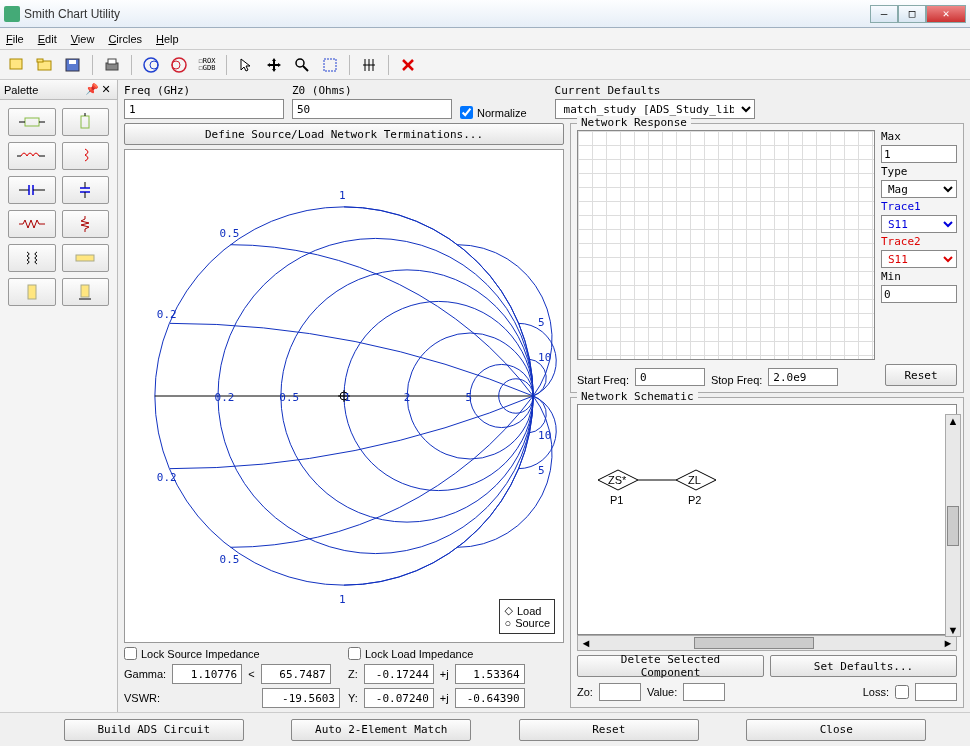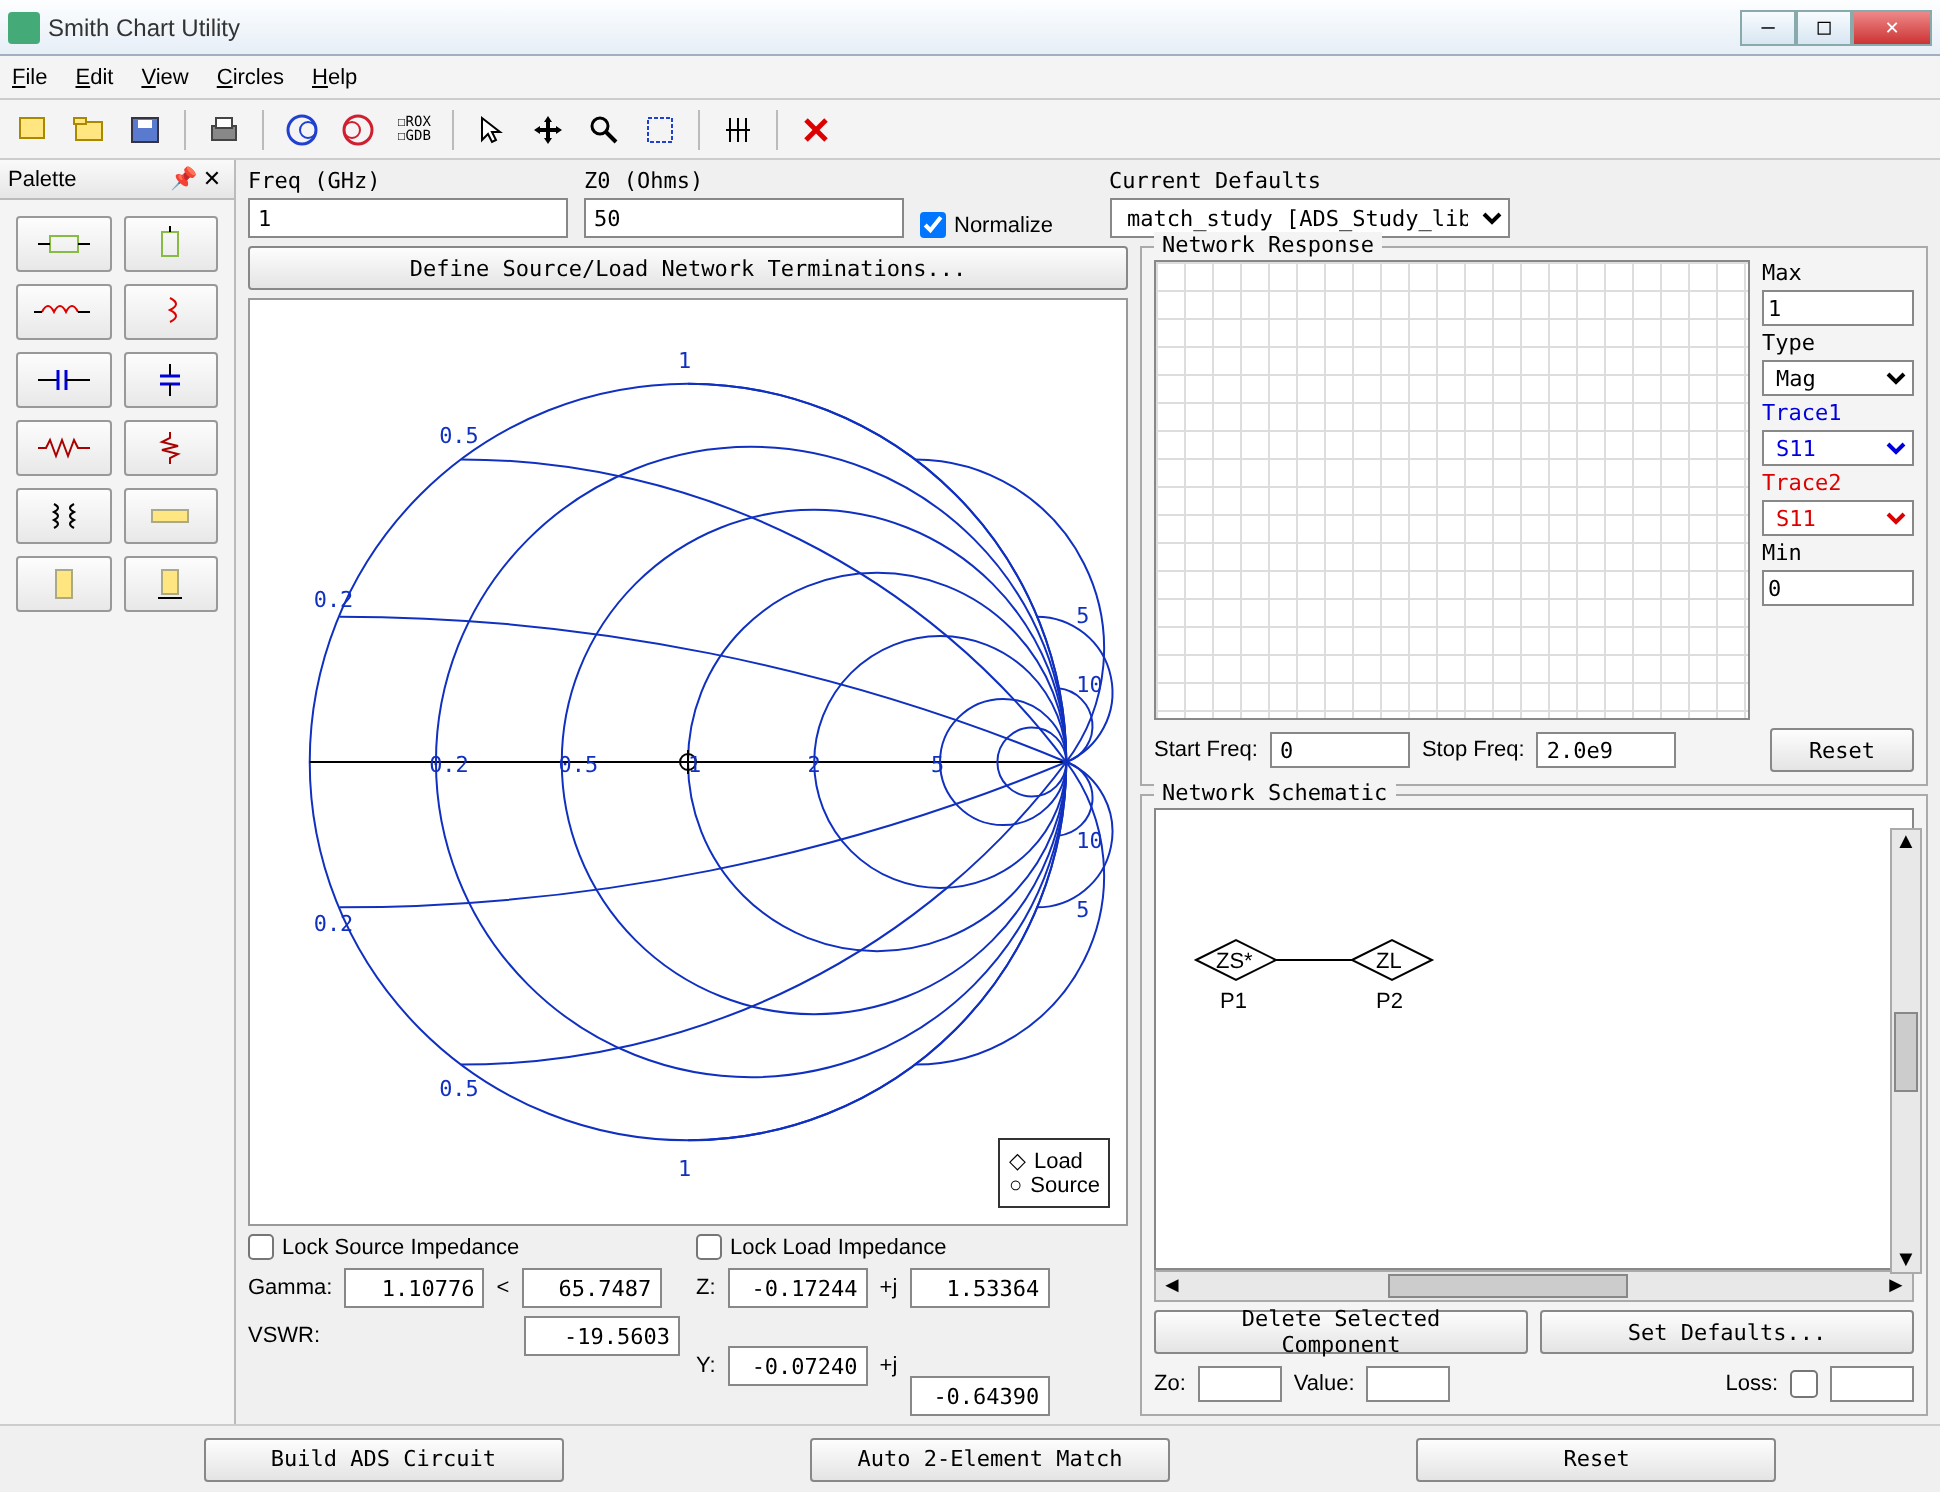--- a/index.html
+++ b/index.html
@@ -52,21 +52,21 @@
 .group > .legend { position: absolute; top: -8px; left: 6px; background: #f4f4f4; padding: 0 4px; font-family: monospace; }
 
 .netresp { display: flex; gap: 6px; height: 230px; }
 .netresp .plot { flex:1; background:#fff; border:1px solid #888; background-image: repeating-linear-gradient(#ddd 0 1px, transparent 1px 14px), repeating-linear-gradient(90deg,#ddd 0 1px, transparent 1px 14px); }
 .netresp .ctrls { width: 76px; display:flex; flex-direction:column; gap:2px; }
 .netresp .ctrls label { font-family: monospace; }
 .netresp .ctrls input, .netresp .ctrls select { width:100%; height:18px; border:1px solid #888; background:#fff; font-family:monospace; padding: 0 2px; }
 .trace1 { color: #00d; }
 .trace2 { color: #d00; }
 
-.freqrow { display:flex; gap:6px; align-items:center; margin-top:4px; font-family: monospace; }
+.freqrow { display:flex; gap:6px; align-items:flex-end; margin-top:4px; font-family: monospace; }
 .freqrow input { width: 70px; height:18px; border:1px solid #888; background:#fff; padding:0 4px; font-family:monospace; }
 
 .schematic { flex:1; display:flex; flex-direction:column; }
 .schematic .canvas { flex:1; background:#fff; border:1px solid #888; position:relative; overflow:auto; }
 .schematic .scroll { height:16px; background:#e8e8e8; border:1px solid #aaa; display:flex; align-items:center; }
 .schematic .scroll .thumb { width:120px; height:12px; background:#ccc; border:1px solid #888; margin-left:100px; }
 
 .sch-btns { display:flex; gap:6px; margin-top:4px; }
 .sch-vals { display:flex; align-items:center; gap:6px; margin-top:6px; font-family:monospace; }
 .sch-vals input { width:42px; height:18px; border:1px solid #888; background:#fff; }
@@ -383,21 +383,21 @@
             <div class="valrow">
               <span>Z:</span>
               <input style="width: 70px;" value="-0.17244">
               <span>+j</span>
               <input style="width: 70px;" value="1.53364">
             </div>
             <div class="valrow">
               <span>Y:</span>
               <input style="width: 70px;" value="-0.07240">
               <span>+j</span>
-              <input style="width: 70px; margin-top: 30px;" value="-0.64390">
+              <input style="width: 70px;" value="-0.64390">
             </div>
           </div>
         </div>
       </div>
 
       <div class="rightcol">
         <div class="group" style="height:270px">
           <div class="legend">Network Response</div>
           <div class="netresp">
             <div class="plot"></div>
@@ -469,13 +469,14 @@
         </div>
       </div>
     </div>
   </div>
 </div>
 
 <div class="bottombar">
   <button class="btn">Build ADS Circuit</button>
   <button class="btn">Auto 2-Element Match</button>
   <button class="btn">Reset</button>
+  <button class="btn">Close</button>
 </div>
 
 </body></html>

